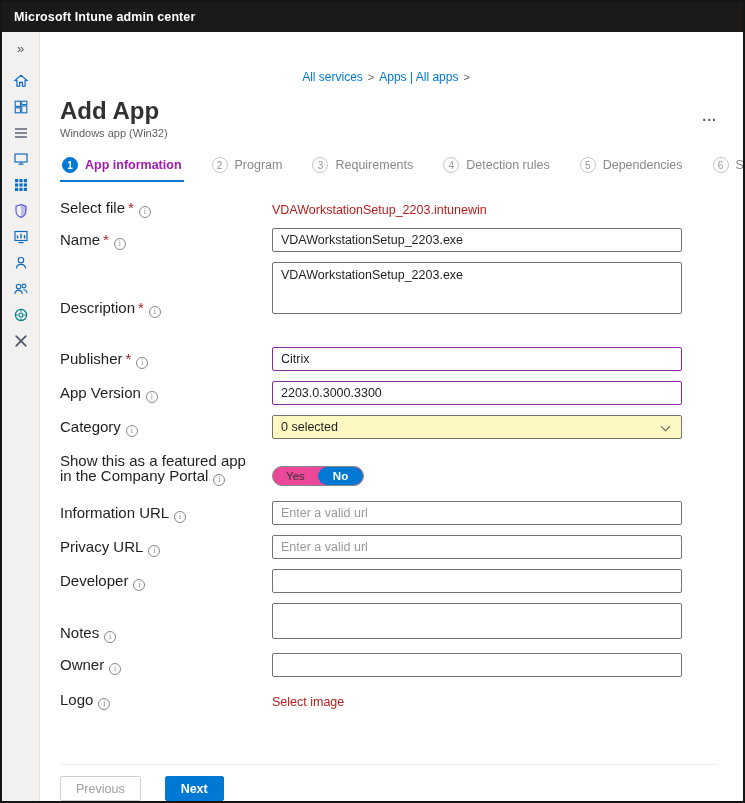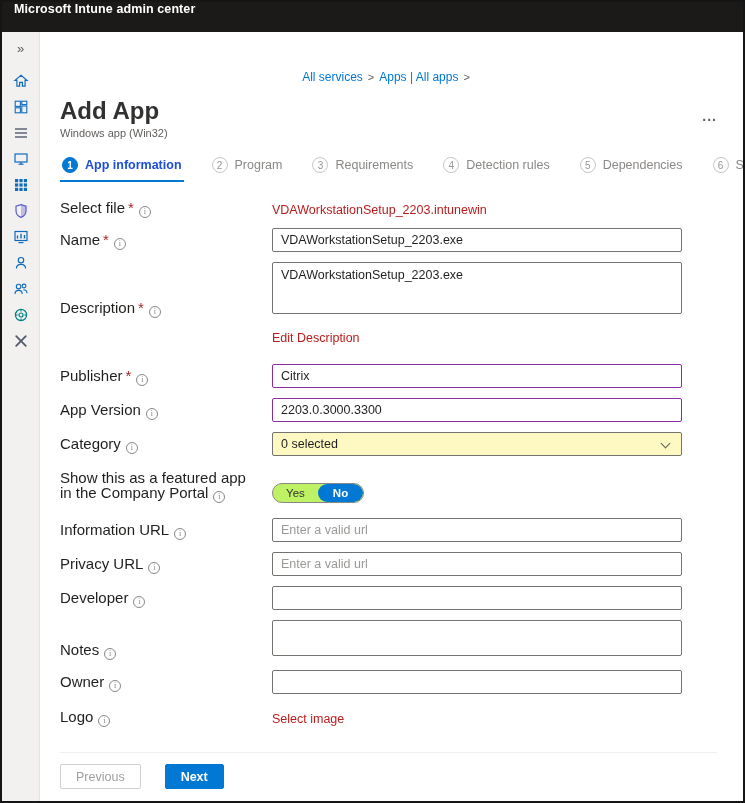--- a/index.html
+++ b/index.html
@@ -7,21 +7,21 @@
   body {
     font-family: "Liberation Sans", "DejaVu Sans", sans-serif;
     border: 2px solid #151515;
     background: #fff;
     overflow: hidden;
     color: #201f1e;
   }
   
   .topbar {
     height: 30px; background: #1b1a19; color: #fff;
-    display: flex; align-items: flex-start; padding-left: 12px;
+    display: flex; align-items: center; padding-left: 12px;
     font-size: 12.5px; font-weight: 700; letter-spacing: .1px;
   }
   
   .shell { display: flex; height: 769px; }
   .sidebar {
     width: 38px; background: #f2f1f0; border-right: 1px solid #e4e3e2;
     display: flex; flex-direction: column; align-items: center; padding-top: 6px;
     flex: none;
   }
   .sb-collapse {
@@ -48,21 +48,21 @@
   .tabs { display: flex; gap: 26px; margin-top: 16px; }
   .tab { display: flex; align-items: center; gap: 7px; padding: 2px 2px 9px 2px;
          position: relative; cursor: pointer; white-space: nowrap; }
   .tab .num {
     width: 16px; height: 16px; border-radius: 50%; font-size: 10px;
     display: flex; align-items: center; justify-content: center;
     border: 1px solid #c8c6c4; color: #979593; flex: none;
   }
   .tab .lbl { font-size: 12.5px; color: #8a8886; }
   .tab.active .num { background: #0078d4; border-color: #0078d4; color: #fff; font-weight: 700; }
-  .tab.active .lbl { color: #1d4ed8; font-weight: 700; }
+  .tab.active .lbl { color: #a21caf; font-weight: 700; }
   .tab.active::after { content: ""; position: absolute; left: 0; right: 0; bottom: 0;
                        height: 2px; background: #0078d4; }
   
   .form { margin-top: 17px; }
   .row { display: flex; align-items: center; margin-bottom: 10px; }
   .row.top { align-items: flex-end; }
   .lab { width: 212px; flex: none; font-size: 15px; color: #201f1e;
          padding-right: 14px; line-height: 15px; padding-top: 1px; }
   .row.top .lab { padding-top: 4px; }
   .req { color: #a4262c; margin-left: 3px; }
@@ -99,28 +99,28 @@
   }
   .chev {
     position: absolute; right: 12px; top: 7px; width: 7px; height: 7px;
     border-right: 1.5px solid #605e5c; border-bottom: 1.5px solid #605e5c;
     transform: rotate(45deg);
   }
   
   .row.toggle-row { margin-bottom: 15px; }
   .pill-toggle {
     display: inline-flex; height: 20px; border: 1px solid #8a8886; border-radius: 11px;
-    overflow: hidden; cursor: pointer; background: #bef264; margin-top: 2px;
+    overflow: hidden; cursor: pointer; background: #ec4899; margin-top: 2px;
   }
   .pill-opt { width: 45px; font-size: 11.5px; display: flex; align-items: center;
               justify-content: center; color: #323130; }
   .pill-opt.sel { background: #0078d4; color: #fff; font-weight: 700; border-radius: 11px; }
   
   .footer {
-    position: absolute; left: 20px; right: 26px; bottom: 12px;
+    position: absolute; left: 20px; right: 26px; bottom: 0;
     border-top: 1px solid #f0efee; padding-top: 11px; display: flex; gap: 24px;
   }
   .btn {
     height: 25px; padding: 0 15px; font-size: 12.5px; font-family: inherit;
     border-radius: 2px; cursor: pointer;
   }
   .btn-prev { background: #fff; border: 1px solid #d2d0ce; color: #a19f9d; }
   .btn-next { background: #0078d4; border: 1px solid #0078d4; color: #fff; font-weight: 700; }
 </style>
 </head>
@@ -281,21 +281,20 @@
         <div class="ctl"><input class="txt-input" type="text" value="VDAWorkstationSetup_2203.exe" style=""></div>
       </div>
 
       <div class="row top">
         <div class="lab"><span>Description</span><span class="req">*</span><span class="info"></span></div>
         <div class="ctl"><textarea class="txt-area h-desc" style="">VDAWorkstationSetup_2203.exe</textarea></div>
       </div>
 
       <div class="row link-row link-row-after">
         <div class="lab"></div>
-        <div class="ctl"><a class="link">Edit Description</a></div>
       </div>
 
       <div class="row">
         <div class="lab"><span>Publisher</span><span class="req">*</span><span class="info"></span></div>
         <div class="ctl"><input class="txt-input edited" type="text" value="Citrix" style=""></div>
       </div>
 
       <div class="row">
         <div class="lab"><span>App Version</span><span class="info"></span></div>
         <div class="ctl"><input class="txt-input edited" type="text" value="2203.0.3000.3300" style=""></div>

